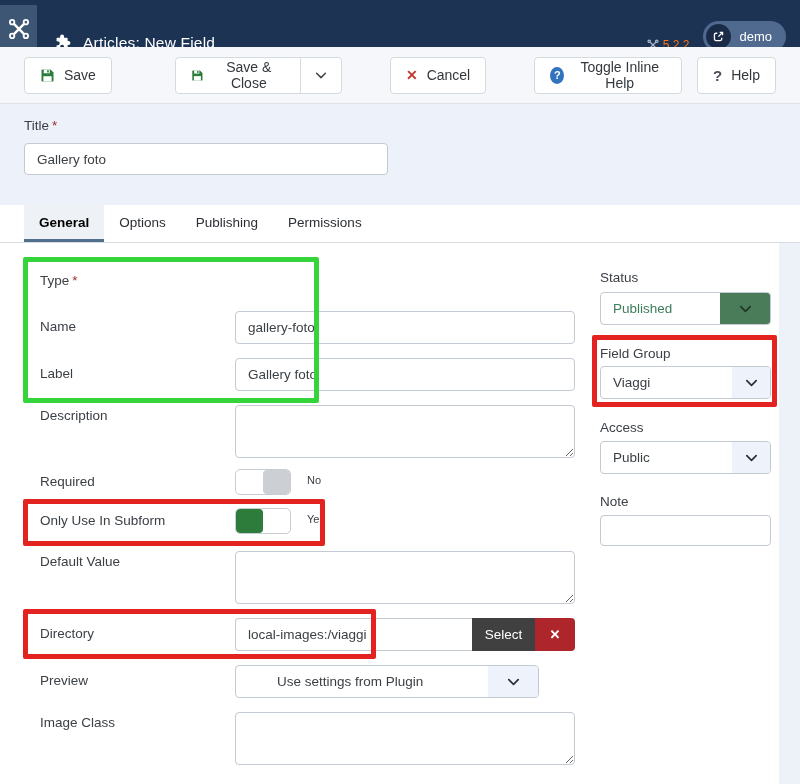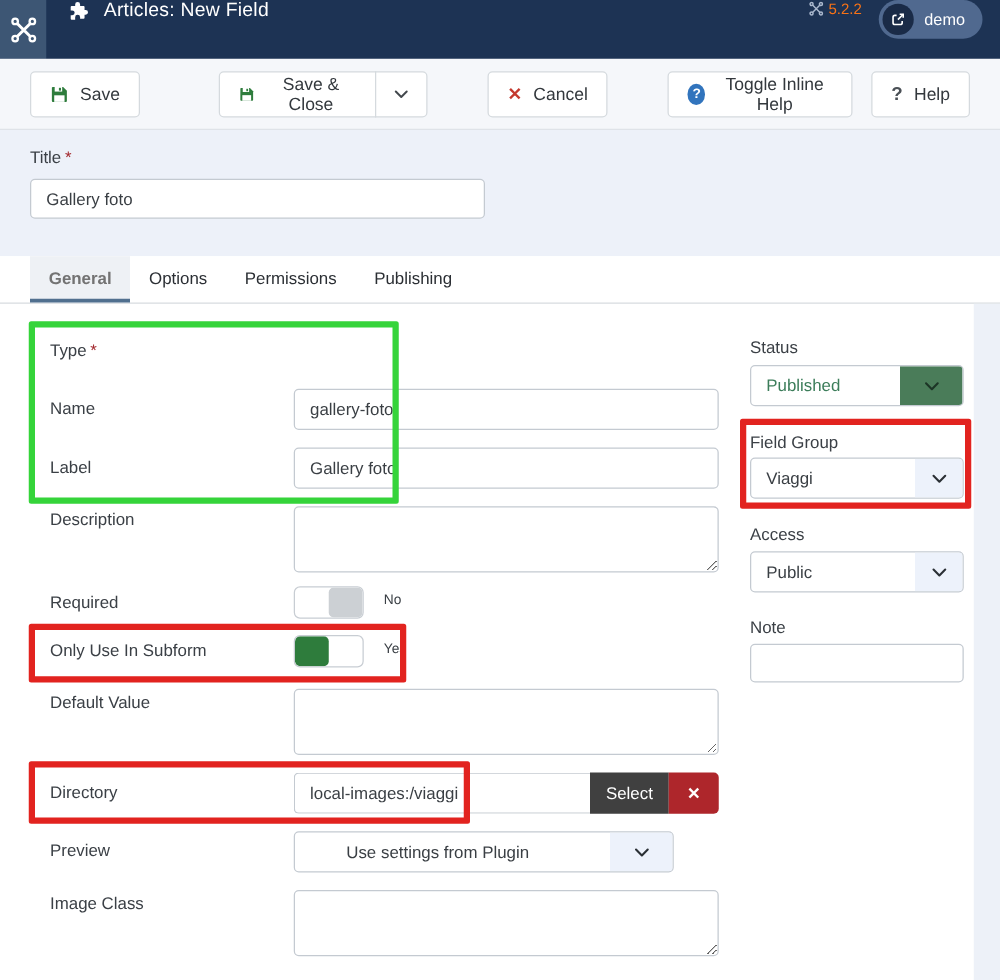--- a/index.html
+++ b/index.html
@@ -1,20 +1,20 @@
 <!DOCTYPE html>
 <html><head>
 <meta charset="utf-8">
 <style>
   * { margin:0; padding:0; box-sizing:border-box; }
   html,body { width:800px; height:784px; }
   body { font-family:"Liberation Sans", sans-serif; background:#fff; position:relative; overflow:hidden; }
 
   
-  .header { position:absolute; top:0; left:0; width:800px; height:52px; background:#1d3354; display:flex; align-items:flex-start; }
+  .header { position:absolute; top:0; left:0; width:800px; height:52px; background:#1d3354; display:flex; align-items:flex-end; }
   .logo-tile { width:37px; height:47px; background:#3d5674; display:flex; align-items:center; justify-content:center; flex:0 0 37px; }
   .hdr-puzzle { margin-left:16px; display:flex; align-items:center; }
   .hdr-title { color:#fff; font-size:15.5px; font-weight:500; margin-left:11px; letter-spacing:.2px; }
   .hdr-spacer { flex:1; }
   .hdr-version { display:flex; align-items:center; gap:4px; color:#f97316; font-size:12px; margin-right:14px; }
   .demo-pill { display:flex; align-items:center; gap:8px; background:#50698f; border:none; border-radius:16px; height:31px; padding:3px 14px 3px 3px; margin-right:14px; cursor:pointer; }
   .demo-circle { width:25px; height:25px; border-radius:50%; background:#1a2b47; display:flex; align-items:center; justify-content:center; }
   .demo-label { color:#fff; font-size:13px; }
 
   
@@ -33,21 +33,21 @@
   
   .title-strip { position:absolute; top:104px; left:0; width:800px; height:101px; background:#edf1f9; padding:14px 24px 0 24px; }
   .field-label { font-size:13.5px; color:#3b4046; }
   .req-star { color:#a3292e; margin-left:3px; }
   .title-input { display:block; margin-top:10px; width:364px; height:32px; border:1px solid #c4cad1; border-radius:4px; background:#fff; font-family:inherit; font-size:13.5px; color:#3a3f44; padding:0 12px; }
 
   
   .panel { position:absolute; top:205px; left:0; width:800px; height:579px; background:#fff; }
   .tabbar { height:38px; border-bottom:1px solid #d8dce0; display:flex; align-items:stretch; padding-left:24px; }
   .tab { display:flex; align-items:center; padding:0 15px; font-size:13.5px; color:#2b2f34; cursor:pointer; border-bottom:3px solid transparent; }
-  .tab.active { background:#eef1f5; color:#737373; font-weight:bold; border-bottom:3px solid #51708f; }
+  .tab.active { background:#eef1f5; color:#000000; font-weight:bold; border-bottom:3px solid #51708f; }
   .gutter { position:absolute; top:38px; right:0; width:21px; bottom:0; background:#edf1f8; }
 
   .abs { position:absolute; }
   .flabel { font-size:13.5px; color:#3b4046; white-space:nowrap; }
   .tinput, .txtarea { border:1px solid #c4cad1; border-radius:4px; background:#fff; font-family:inherit; font-size:13.5px; color:#3a3f44; padding:0 12px; }
   .tinput { height:33px; width:340px; }
   .txtarea { width:340px; height:53px; resize:both; padding:6px 12px; }
 
   .selectbox { display:flex; align-items:stretch; border:1px solid #c4cad1; border-radius:4px; background:#fff; height:33px; cursor:pointer; overflow:hidden; }
   .selectbox .val { flex:1; display:flex; align-items:center; padding:0 12px; font-size:13.5px; color:#3a3f44; white-space:nowrap; }
@@ -166,22 +166,22 @@
     <span>Title</span><span class="req-star">*</span>
   </div>
   <input class="title-input" value="Gallery foto" style="">
 </div>
 
 <div class="panel">
 
   <div class="tabbar">
     <div class="tab active">General</div>
     <div class="tab">Options</div>
+    <div class="tab">Publishing</div>
     <div class="tab">Permissions</div>
-    <div class="tab">Publishing</div>
   </div>
 
   <div class="gutter"></div>
 
   <div class="abs flabel" style="left:40px; top:68px;">
     <span>Type</span><span class="req-star">*</span>
   </div>
   <div class="abs flabel" style="left:40px; top:114px;">Name</div>
   <div class="abs flabel" style="left:40px; top:161px;">Label</div>
   <div class="abs flabel" style="left:40px; top:203px;">Description</div>

